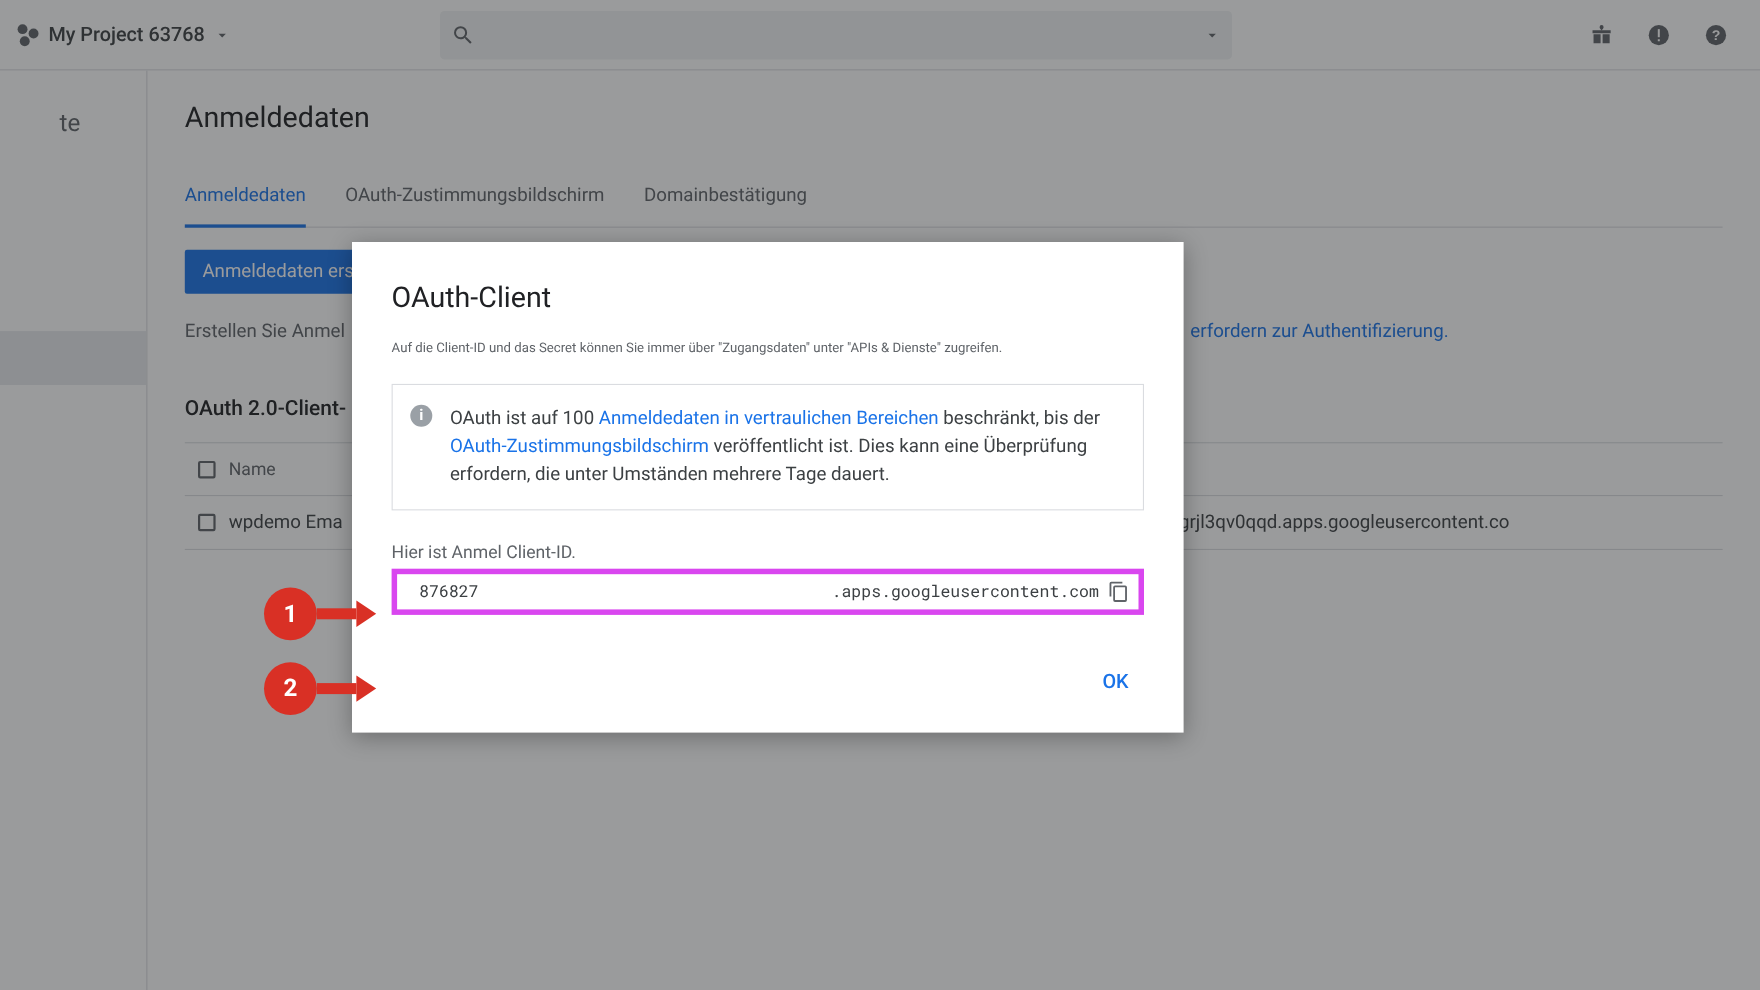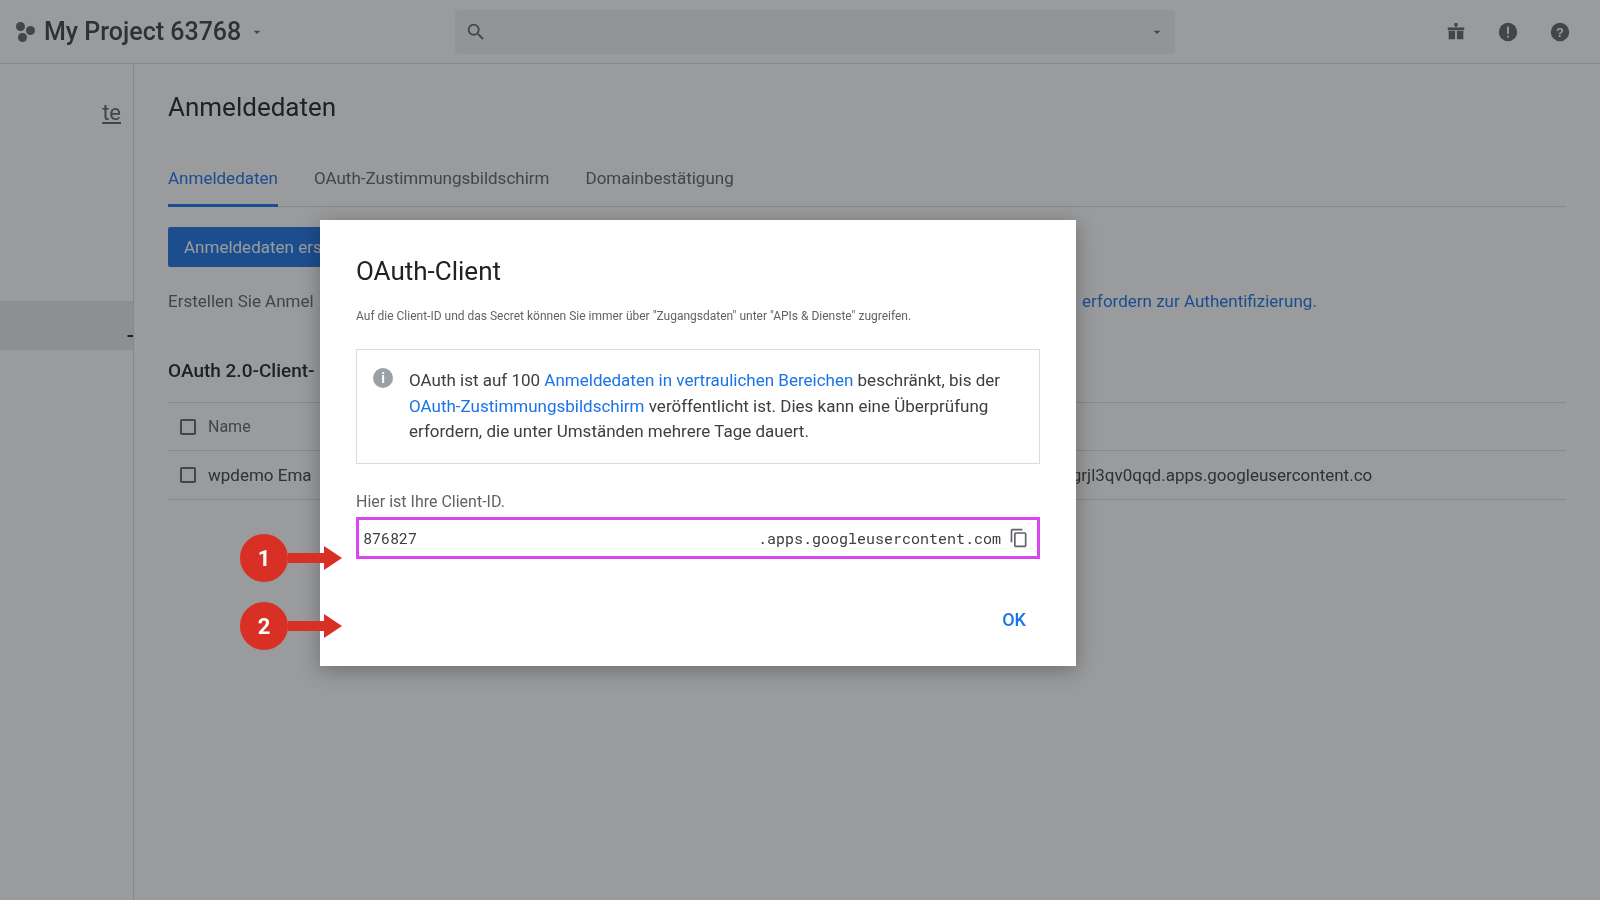--- a/index.html
+++ b/index.html
@@ -2,31 +2,31 @@
 <html><head>
 <meta charset="utf-8">
 <style>
   * { box-sizing: border-box; margin: 0; padding: 0; }
   html, body { width: 1600px; height: 900px; font-family: Roboto, Arial, sans-serif; background: #fff; overflow: hidden; color: #202124; }
   .header { height: 64px; background: #fff; border-bottom: 1px solid #dadce0; display: flex; align-items: center; padding: 0 16px; position: relative; z-index: 1; }
   .logo { width: 20px; height: 20px; position: relative; margin-right: 8px; }
   .logo .dot1 { position: absolute; width: 9px; height: 9px; border-radius: 50%; background: #5f6368; left: 0; top: 0; }
   .logo .dot2 { position: absolute; width: 9px; height: 9px; border-radius: 50%; background: #5f6368; left: 10px; top: 4px; }
   .logo .dot3 { position: absolute; width: 9px; height: 9px; border-radius: 50%; background: #5f6368; left: 2px; top: 11px; }
-  .project-selector { display: flex; align-items: center; cursor: pointer; font-size: 25px; color: #3c4043; font-weight: 500; }
+  .project-selector { display: flex; align-items: center; cursor: pointer; font-size: 18px; color: #3c4043; font-weight: 500; }
   .project-selector .caret { margin-left: 8px; }
   .search-bar { margin-left: 190px; flex: 0 0 720px; height: 44px; background: #f1f3f4; border-radius: 4px; display: flex; align-items: center; padding: 0 10px; }
   .search-bar .search-icon { color: #5f6368; }
   .search-bar .search-drop { margin-left: auto; color: #5f6368; }
   .header-actions { margin-left: auto; display: flex; gap: 28px; color: #5f6368; padding-right: 12px; }
   .header-actions .icon-btn { width: 24px; height: 24px; display: flex; align-items: center; justify-content: center; }
 
   .body-row { display: flex; height: calc(900px - 64px); }
   .sidebar { width: 134px; border-right: 1px solid #dadce0; padding-top: 28px; font-size: 22px; color: #5f6368; }
-  .sidebar-item { padding: 8px 0 8px 0; text-align: right; padding-right: 12px; text-decoration: underline; }
+  .sidebar-item { padding: 8px 0 8px 0; text-align: center; padding-right: 12px; }
   .sidebar-item.active { background: #e8eaed; color: #202124; position: relative; top: 168px; padding: 12px 0; }
   .sidebar-top { padding-left: 6px; }
 
   .main { flex: 1; padding: 28px 34px; position: relative; }
   .page-title { font-size: 26px; color: #202124; font-weight: 400; margin-bottom: 38px; }
 
   .tabs { display: flex; gap: 36px; border-bottom: 1px solid #dadce0; font-size: 17px; color: #5f6368; margin-bottom: 20px; }
   .tab { padding: 8px 0 16px 0; cursor: pointer; }
   .tab.active { color: #1a73e8; border-bottom: 3px solid #1a73e8; margin-bottom: -1px; }
 
@@ -49,21 +49,21 @@
 
   
   .scrim { position: absolute; inset: 0; background: rgba(32,33,36,0.45); z-index: 5; }
   .dialog { position: absolute; left: 320px; top: 220px; width: 756px; background: #fff; box-shadow: 0 4px 20px rgba(0,0,0,0.3); z-index: 10; padding: 36px 36px 28px 36px; }
   .dialog-title { font-size: 26px; font-weight: 400; color: #202124; margin-bottom: 22px; }
   .dialog-sub { font-size: 12px; color: #5f6368; line-height: 1.45; margin-bottom: 24px; }
   .info-box { border: 1px solid #dadce0; background: #fff; padding: 18px 20px 18px 52px; position: relative; font-size: 17px; color: #3c4043; line-height: 1.5; margin-bottom: 28px; }
   .info-box .info-icon { position: absolute; left: 16px; top: 18px; width: 20px; height: 20px; border-radius: 50%; background: #9aa0a6; color: #fff; display: flex; align-items: center; justify-content: center; font-size: 14px; font-weight: bold; }
   .info-box .link { color: #1a73e8; }
   .field-label { font-size: 16px; color: #5f6368; margin-bottom: 6px; }
-  .field-box { display: flex; align-items: center; border: 3px solid #d946ef; height: 42px; padding: 0 8px 0 4px; font-family: "Roboto Mono", monospace; font-size: 15px; color: #3c4043; background:#fff; }
+  .field-box { display: flex; align-items: center; border: 5px solid #d946ef; height: 42px; padding: 0 8px 0 20px; font-family: "Roboto Mono", monospace; font-size: 15px; color: #3c4043; background:#fff; }
   .field-box .val-left { white-space: nowrap; }
   .field-box .val-right { margin-left: auto; white-space: nowrap; color:#3c4043; }
   .field-box .copy-btn { margin-left: 8px; color: #5f6368; cursor: pointer; }
   .field-group { margin-bottom: 18px; }
   .dialog-actions { display: flex; justify-content: flex-end; margin-top: 42px; }
   .ok-btn { color: #1a73e8; font-size: 18px; font-weight: 500; padding: 8px 14px; cursor: pointer; }
 
   
   .annot { position: absolute; z-index: 20; display: flex; align-items: center; }
   .annot .circle { width: 48px; height: 48px; border-radius: 50%; background: #d93025; color: #fff; font-size: 22px; font-weight: 700; display: flex; align-items: center; justify-content: center; }
@@ -170,21 +170,21 @@
 <div class="dialog">
   <div class="dialog-title">OAuth-Client</div>
   <div class="dialog-sub">Auf die Client-ID und das Secret können Sie immer über "Zugangsdaten" unter "APIs &amp; Dienste" zugreifen.</div>
 
   <div class="info-box">
     <div class="info-icon">i</div>
     <span>OAuth ist auf 100 </span><span class="link">Anmeldedaten in vertraulichen Bereichen</span><span> beschränkt, bis der </span><span class="link">OAuth-Zustimmungsbildschirm</span><span> veröffentlicht ist. Dies kann eine Überprüfung erfordern, die unter Umständen mehrere Tage dauert.</span>
   </div>
 
   <div class="field-group">
-    <div class="field-label">Hier ist Ihre Client-ID.</div>
+    <div class="field-label">Hier ist Anmel Client-ID.</div>
     <div class="field-box">
       <span class="val-left">876827</span>
       <span class="val-right">.apps.googleusercontent.com</span>
       <span class="copy-btn">
         <svg width="20" height="20" viewBox="0 0 24 24" fill="#5f6368">
             <path d="M16 1H4a2 2 0 00-2 2v14h2V3h12V1zm3 4H8a2 2 0 00-2 2v14a2 2 0 002 2h11a2 2 0 002-2V7a2 2 0 00-2-2zm0 16H8V7h11v14z"></path>
           </svg>
       </span>
     </div>
   </div>

